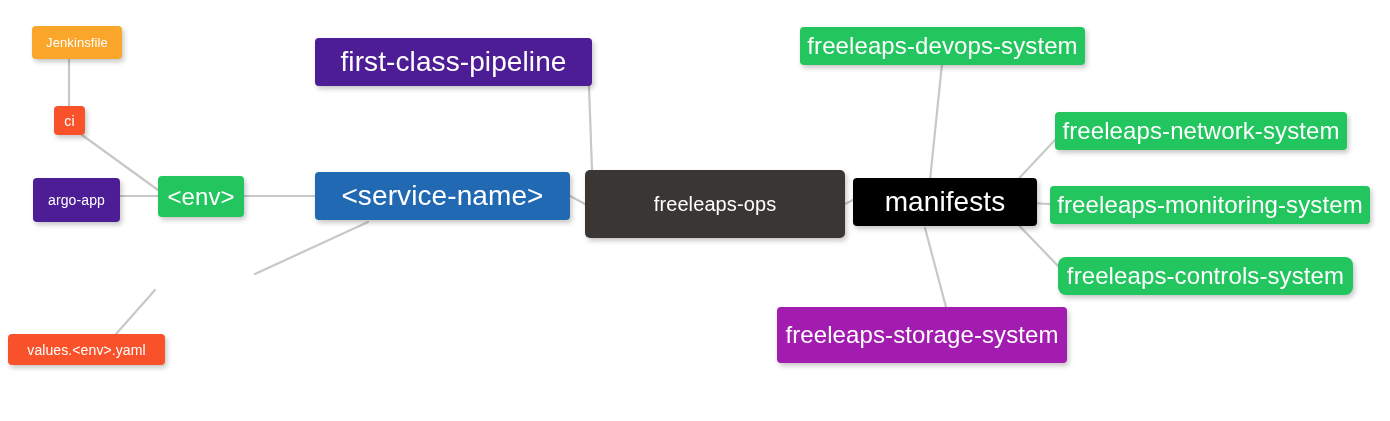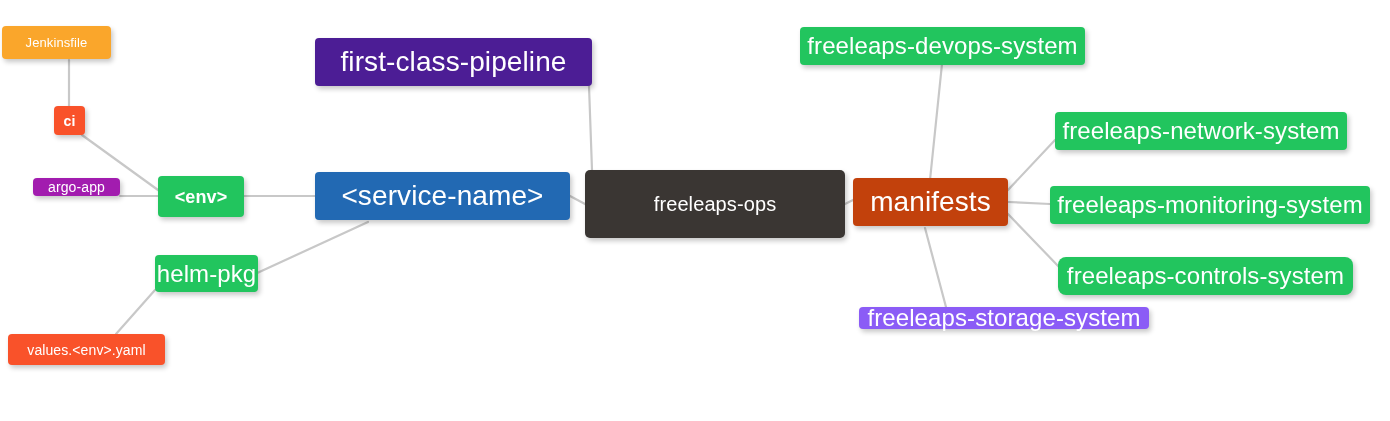--- a/index.html
+++ b/index.html
@@ -34,21 +34,21 @@
     color: #ffffff;
     border-radius: 4px;
     white-space: nowrap;
     box-shadow: 2px 3px 5px rgba(0,0,0,0.22);
     line-height: 1;
     letter-spacing: 0.1px;
     cursor: pointer;
   }
   .lvl-root   { font-size: 20px; border-radius: 5px; }
   .lvl-1      { font-size: 28px; }
-  .lvl-2      { font-size: 18px; font-weight: bold; }
+  .lvl-2      { font-size: 24px; }
   .lvl-3      { font-size: 24px; }
   .lvl-small  { font-size: 14px; }
   .lvl-tiny   { font-size: 13px; }
 </style>
 </head>
 <body>
 
 <div id="canvas">
 
   <svg id="edges" viewBox="0 0 1390 421" xmlns="http://www.w3.org/2000/svg">
@@ -79,57 +79,54 @@
   </div>
 
   <div class="node lvl-1" style="left:315px; top:38px; width:277px; height:48px; background:#4c1d95;">
     <span>first-class-pipeline</span>
   </div>
 
   <div class="node lvl-2" style="left:158px; top:176px; width:86px; height:41px; background:#22c55e;">
     <span>&lt;env&gt;</span>
   </div>
 
-  <div class="node lvl-small" style="left:54px; top:106px; width:31px; height:29px; background:#f9522a;font-weight:bold;">
+  <div class="node lvl-small" style="left:54px; top:106px; width:31px; height:29px; background:#f9522a;">
     <span>ci</span>
   </div>
 
-  <div class="node lvl-tiny" style="left:2px; top:26px; width:109px; height:33px; background:#faa62b;">
+  <div class="node lvl-tiny" style="left:32px; top:26px; width:90px; height:33px; background:#faa62b;">
     <span>Jenkinsfile</span>
   </div>
 
-  <div class="node lvl-small" style="left:33px; top:178px; width:87px; height:18px; background:#a21caf;">
+  <div class="node lvl-small" style="left:33px; top:178px; width:87px; height:44px; background:#4c1d95;">
     <span>argo-app</span>
   </div>
 
-  <div class="node lvl-3" style="left:155px; top:255px; width:103px; height:37px; background:#22c55e;">
-    <span>helm-pkg</span>
-  </div>
 
   <div class="node lvl-small" style="left:8px; top:334px; width:157px; height:31px; background:#f9522a;">
     <span>values.&lt;env&gt;.yaml</span>
   </div>
 
-  <div class="node lvl-1" style="left:853px; top:178px; width:155px; height:48px; background:#c2410c;">
+  <div class="node lvl-1" style="left:853px; top:178px; width:184px; height:48px; background:#000000;">
     <span>manifests</span>
   </div>
 
   <div class="node lvl-3" style="left:800px; top:27px; width:285px; height:38px; background:#22c55e;">
     <span>freeleaps-devops-system</span>
   </div>
 
   <div class="node lvl-3" style="left:1055px; top:112px; width:292px; height:38px; background:#22c55e;">
     <span>freeleaps-network-system</span>
   </div>
 
   <div class="node lvl-3" style="left:1050px; top:186px; width:320px; height:38px; background:#22c55e;">
     <span>freeleaps-monitoring-system</span>
   </div>
 
   <div class="node lvl-3" style="left:1058px; top:257px; width:295px; height:38px; background:#22c55e;border-radius:8px;">
     <span>freeleaps-controls-system</span>
   </div>
 
-  <div class="node lvl-3" style="left:859px; top:307px; width:290px; height:22px; background:#8b5cf6;">
+  <div class="node lvl-3" style="left:777px; top:307px; width:290px; height:56px; background:#a21caf;">
     <span>freeleaps-storage-system</span>
   </div>
 
 </div>
 
 </body></html>

